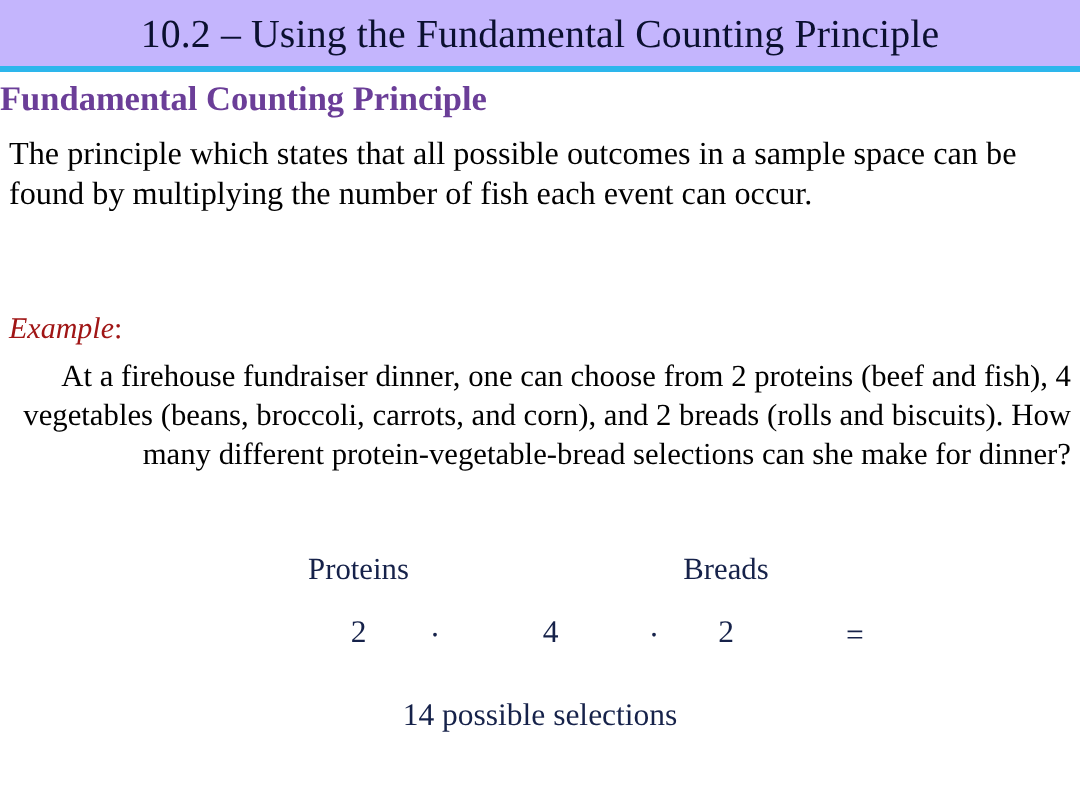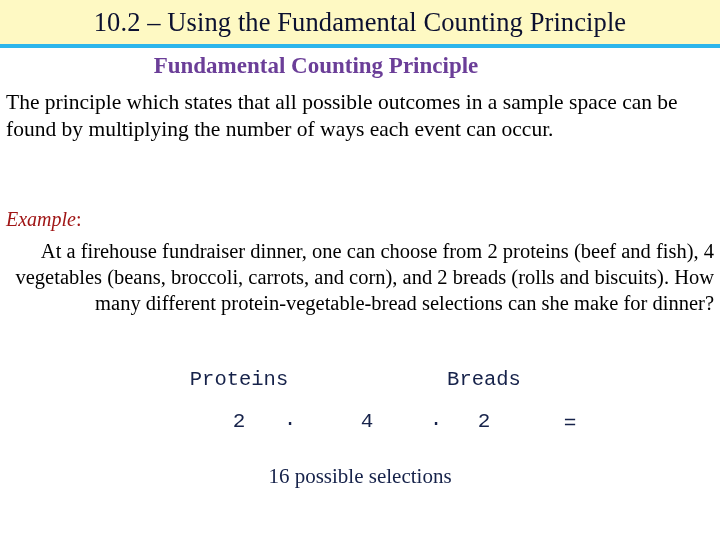--- a/index.html
+++ b/index.html
@@ -15,21 +15,21 @@
     position: relative;
   }
 
   
   #title-banner {
     position: absolute;
     left: 0;
     top: 0;
     width: 720px;
     height: 44px;
-    background: #fef9c3;
+    background: #c4b5fd;
     display: flex;
     align-items: center;
     justify-content: center;
   }
   #title-banner-underline {
     position: absolute;
     left: 0;
     top: 44px;
     width: 720px;
     height: 4px;
@@ -42,21 +42,20 @@
     white-space: nowrap;
     letter-spacing: 0.1px;
   }
 
   
   #subtitle {
     position: absolute;
     left: 0;
     top: 53px;
     width: 632px;
-    text-align: center;
     font-size: 23px;
     font-weight: bold;
     color: #6B3E98;
     line-height: 1.15;
   }
 
   
   #definition {
     position: absolute;
     left: 6px;
@@ -105,21 +104,20 @@
     position: relative;
     width: 720px;
     height: 32px;
   }
   .calc-cell {
     position: absolute;
     text-align: center;
     color: #16224A;
     white-space: nowrap;
     line-height: 1;
-    font-family: Liberation Mono, monospace;
   }
   .calc-head {
     font-size: 20.5px;
     top: 0;
   }
   .calc-val {
     font-size: 21px;
     top: 0;
   }
   .calc-op {
@@ -155,21 +153,21 @@
 </head>
 <body>
 
 <div id="title-banner">
   <div id="slide-title">10.2 – Using the Fundamental Counting Principle</div>
 </div>
 <div id="title-banner-underline"></div>
 
 <div id="subtitle">Fundamental Counting Principle</div>
 
-<div id="definition">The principle which states that all possible outcomes in a sample space can be found by multiplying the number of ways each event can occur.</div>
+<div id="definition">The principle which states that all possible outcomes in a sample space can be found by multiplying the number of fish each event can occur.</div>
 
 <div id="example-label"><span>Example</span><span class="colon">:</span></div>
 
 <div id="example-body">At a firehouse fundraiser dinner,  one can choose from 2 proteins (beef and fish), 4 vegetables (beans, broccoli, carrots, and corn), and 2 breads (rolls and biscuits). How many different protein-vegetable-bread selections can she make for dinner?</div>
 
 <div id="computation">
 
   <div class="calc-row">
     <div class="calc-cell calc-head" id="head-proteins">Proteins</div>
     <div class="calc-cell calc-head" id="head-breads">Breads</div>
@@ -179,13 +177,13 @@
     <div class="calc-cell calc-val" id="val-proteins">2</div>
     <div class="calc-cell calc-op" id="op-dot-1">·</div>
     <div class="calc-cell calc-val" id="val-vegetables">4</div>
     <div class="calc-cell calc-op" id="op-dot-2">·</div>
     <div class="calc-cell calc-val" id="val-breads">2</div>
     <div class="calc-cell calc-op" id="op-equals">=</div>
   </div>
 
 </div>
 
-<div id="result">16 possible selections</div>
+<div id="result">14 possible selections</div>
 
 </body></html>

